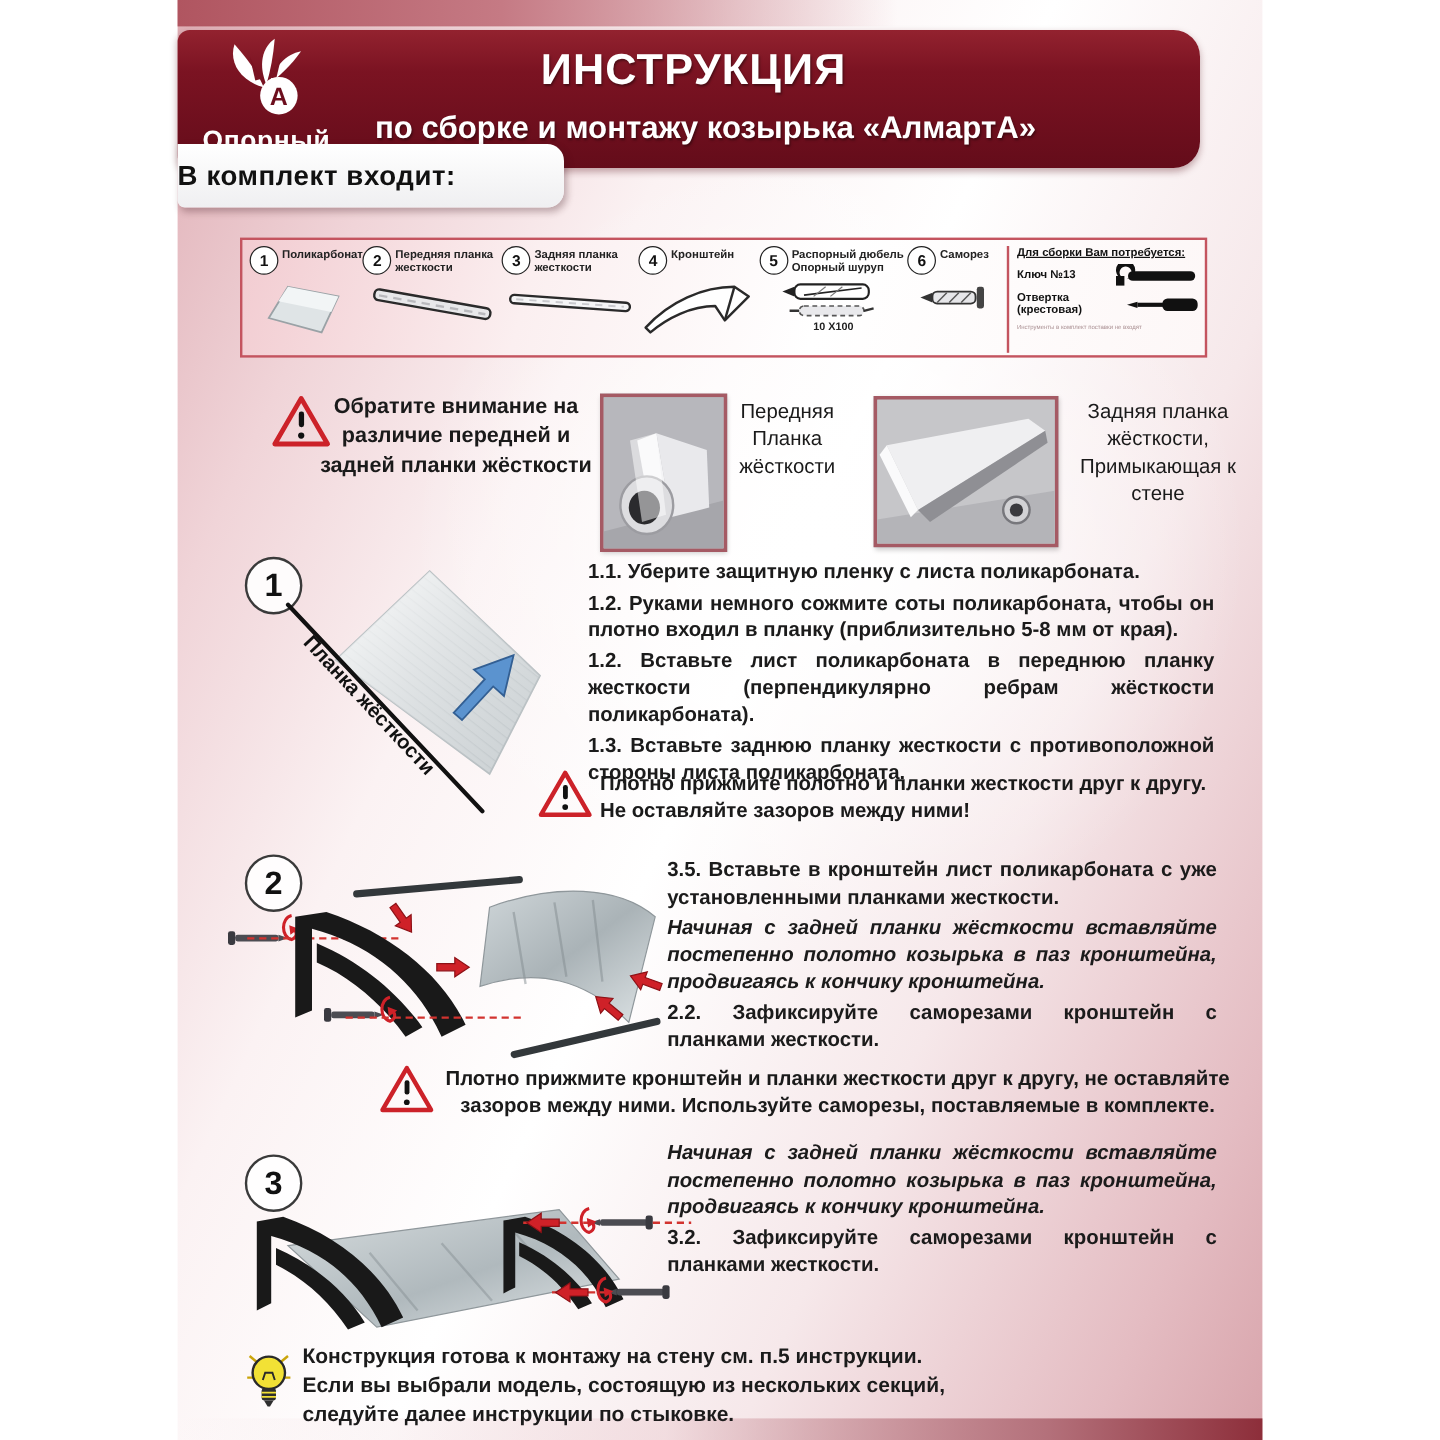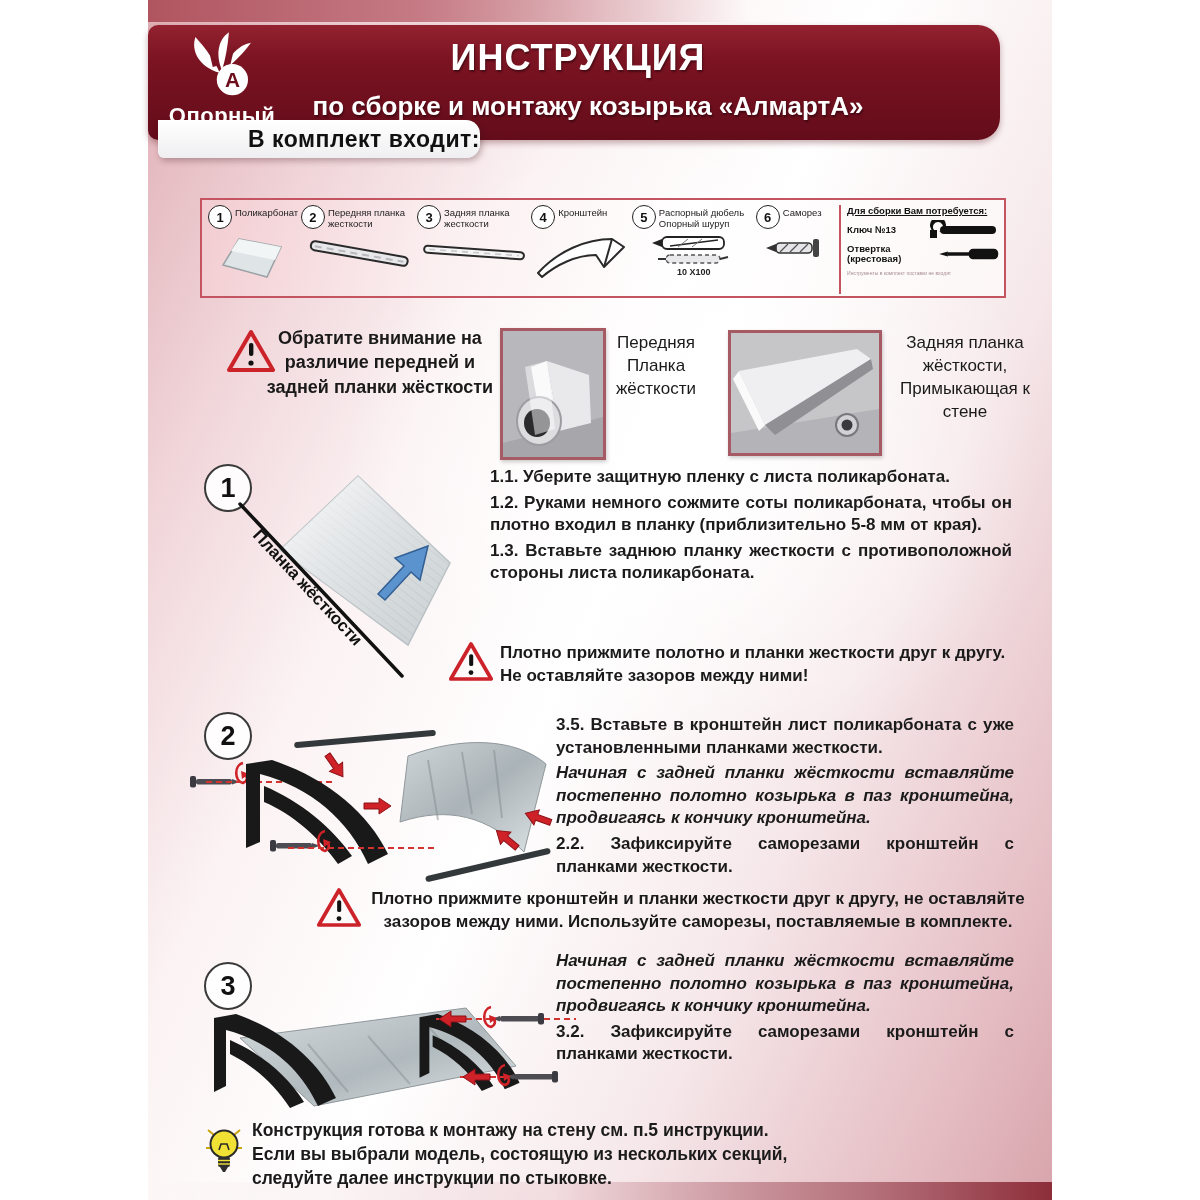--- a/index.html
+++ b/index.html
@@ -18,34 +18,34 @@
   
   .header{left:0;top:25px;width:852px;height:115px;border-radius:10px 22px 22px 10px;
       background:linear-gradient(180deg,#93222f 0%,#7b1322 30%,#640c1a 100%);
       box-shadow:0 3px 6px rgba(90,20,30,.35);}
   .logo{left:14px;top:6px;width:120px;height:104px;text-align:center;}
   .logo-name{color:#fff;font-size:22px;font-weight:700;margin-top:-4px;letter-spacing:.5px;}
   .h-title{left:130px;top:12px;width:600px;text-align:center;color:#fff;font-size:36px;font-weight:700;letter-spacing:1px;text-shadow:1px 2px 2px rgba(0,0,0,.4);}
   .h-sub{left:90px;top:66px;width:700px;text-align:center;color:#fff;font-size:26px;font-weight:700;text-shadow:1px 2px 2px rgba(0,0,0,.4);}
 
   
-  .kit-bar{left:10px;top:120px;width:322px;height:38px;background:linear-gradient(180deg,#ffffff,#efeff1);
+  .kit-bar{left:0;top:120px;width:322px;height:53px;background:linear-gradient(180deg,#ffffff,#efeff1);
       border-radius:0 14px 14px 6px;box-shadow:2px 3px 6px rgba(60,20,25,.3);
-      display:flex;align-items:center;justify-content:flex-end;}
+      display:flex;align-items:center;justify-content:flex-start;}
   .kit-bar span{font-size:23px;font-weight:700;color:#111;letter-spacing:.5px;}
 
   
   .parts{left:52px;top:198px;width:806px;height:100px;border:2px solid #c4545f;
       background:linear-gradient(105deg,#f2ccd1 0%,#fbeff0 30%,#ffffff 60%,#fdf7f7 100%);
       display:flex;box-sizing:border-box;padding:5px 4px 2px 6px;}
   .part{position:relative;}
   .part-head{display:flex;gap:3px;align-items:flex-start;}
   .pnum{width:22px;height:22px;min-width:22px;border:1.6px solid #222;border-radius:50%;background:#fff;
       font-size:13px;font-weight:700;display:flex;align-items:center;justify-content:center;color:#111;}
-  .plabel{font-size:9.5px;line-height:1.12;font-weight:400;padding-top:3px;color:#222;}
+  .plabel{font-size:9.5px;line-height:1.12;font-weight:700;padding-top:3px;color:#222;}
   .picon{display:flex;justify-content:center;margin-top:4px;}
   .psize{text-align:center;font-size:9px;font-weight:600;color:#222;}
   .tools{border-left:2px solid #c4545f;padding-left:6px;margin-left:4px;width:158px;}
   .tools-h{font-size:9.5px;font-weight:700;text-decoration:underline;color:#111;white-space:nowrap;}
   .tool-row{display:flex;align-items:center;justify-content:space-between;margin-top:4px;}
   .tool-label{font-size:9.5px;font-weight:600;line-height:1.1;color:#111;}
   .tools-note{font-size:5px;color:#a98f92;margin-top:5px;white-space:nowrap;overflow:hidden;}
 
   
   .notice-text{left:112px;top:326px;width:240px;text-align:center;font-size:18px;font-weight:700;line-height:1.35;color:#1a1a1a;}
@@ -262,20 +262,21 @@
     </defs>
     <polygon points="170,18 262,105 220,187 92,92" fill="url(#ribs)" stroke="#b9c0c3" stroke-width="1.5"></polygon>
     <polygon points="170,18 262,105 220,187 92,92" fill="url(#sheetlg)"></polygon>
     <line x1="52" y1="46" x2="214" y2="218" stroke="#111" stroke-width="3.5" stroke-linecap="round"></line>
     <text x="64" y="78" font-size="17" font-weight="600" fill="#111" transform="rotate(47 64 78)" font-family="Liberation Sans, sans-serif">Планка жёсткости</text>
     <path d="M190,136 L216,108 L207,100 L240,88 L232,122 L223,114 L197,142 Z" fill="#5b93cf" stroke="#335f93" stroke-width="1.5"></path>
   </svg>
   <div class="abs step-text" style="left:342px;top:466px;width:522px;">
     <p>1.1. Уберите защитную пленку с листа поликарбоната.</p>
     <p>1.2. Руками немного сожмите соты поликарбоната, чтобы он плотно входил в планку (приблизительно 5-8 мм от края).</p>
+    <p>1.2. Вставьте лист поликарбоната в переднюю планку жесткости (перпендикулярно ребрам жёсткости поликарбоната).</p>
     <p>1.3. Вставьте заднюю планку жесткости с противоположной стороны листа поликарбоната.</p>
   </div>
 
   <svg class="abs" style="left:300px;top:640px;" width="46" height="43" viewBox="0 0 50 46">
     <path d="M25 4 L47 42 L3 42 Z" fill="none" stroke="#cc2229" stroke-width="4" stroke-linejoin="round"></path>
     <rect x="23" y="15" width="4.4" height="13" rx="2" fill="#111"></rect>
     <circle cx="25" cy="35" r="2.6" fill="#111"></circle>
   </svg>
   <div class="abs warn-text" style="left:352px;top:642px;width:580px;">
     <div>Плотно прижмите полотно  и планки жесткости друг к другу.</div>

